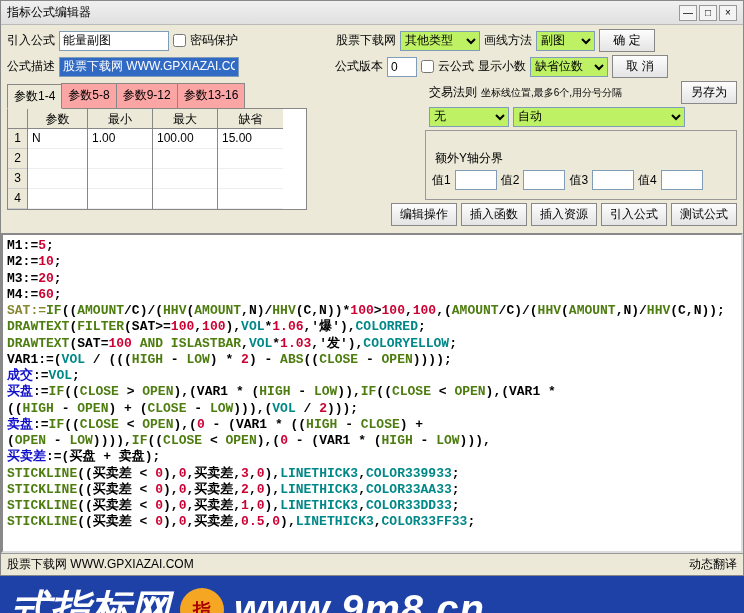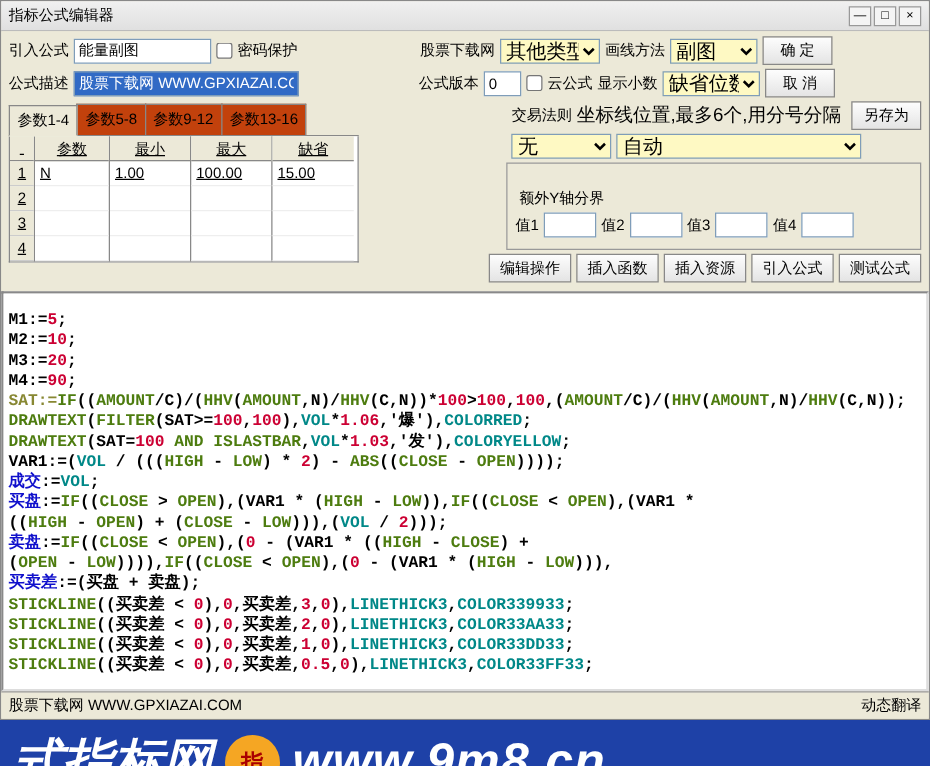--- a/index.html
+++ b/index.html
@@ -8,37 +8,37 @@
 .titlebar { background: linear-gradient(#f0f0f0,#e0e0e0); padding: 3px 6px; display: flex; justify-content: space-between; align-items: center; border-bottom:1px solid #bbb;}
 .titlebar-btns { display: flex; gap: 2px; }
 .titlebar-btns span { width: 18px; height: 16px; border: 1px solid #999; background: #f4f4f4; display:flex;align-items:center;justify-content:center;font-size:10px;}
 .toolbar-area { padding: 4px 6px; background:#ece9d8;}
 .row { display: flex; align-items: center; gap: 4px; margin-bottom: 3px; }
 .lbl { white-space: nowrap; }
 input[type=text], .inp { border:1px solid #7f9db9; background:#fff; height:20px; padding:1px 3px; font-size:12px; font-family:inherit;}
 .btn { border:1px solid #888; background:linear-gradient(#fdfdfd,#e4e4e4); padding:2px 8px; height:23px; font-size:12px; cursor:pointer; font-family:inherit; white-space:nowrap;}
 .chk { width:13px; height:13px; }
 .tabbar { display:flex; border-bottom:1px solid #888; margin-top:2px;}
-.tab { border:1px solid #888; border-bottom:none; padding:3px 6px; background:#c2410c; margin-right:-1px; font-size:12px;}
+.tab { border:1px solid #888; border-bottom:none; padding:3px 6px; background:#fca5a5; margin-right:-1px; font-size:12px;}
 .tab.active { background:#ece9d8; position:relative; top:1px; border-bottom:1px solid #ece9d8;}
 .grid { display:flex; border:1px solid #888; border-top:none; background:#fff;}
-.grid-col { border-right:1px solid #888;text-decoration:underline; }
+.grid-col { border-right:1px solid #888; }
 .grid-col:last-child{border-right:none;}
 .grid-hd { background:#ece9d8; border-bottom:1px solid #888; padding:2px 4px; text-align:center; height:20px;}
 .grid-cell { padding:2px 4px; height:20px; border-bottom:1px solid #eee;}
 .rowno-col .grid-cell { background:#ece9d8; text-align:center; border-bottom:1px solid #ccc;}
 .right-box { border:1px solid #999; padding:20px 6px 6px; margin-bottom:3px;}
-.code { background:#fff; border:2px inset #ddd; padding:13px 4px; font-family:"SimSun","Courier New",monospace; font-size:13px; line-height:1.25; height:320px; overflow:auto; }
+.code { background:#fff; border:2px inset #ddd; padding:3px 4px; font-family:"SimSun","Courier New",monospace; font-size:13px; line-height:1.25; height:320px; overflow:auto; }
 .code .b { font-weight:bold; }
 .c-black{color:#000;} .c-red{color:#cc0033;} .c-blue{color:#1111cc;} .c-green{color:#4d7c0f;} .c-teal{color:#008888;} .c-olive{color:#888833;}
 .status { display:flex; justify-content:space-between; padding:2px 6px; background:#ece9d8; border-top:1px solid #999;}
 .footer { background:#1e41a7; color:#fff; display:flex; align-items:center; padding:6px 10px; gap:10px;}
 .footer .big { font-size:40px; font-weight:bold; font-style:italic;}
 .footer .url { color:#fff; font-size:40px; font-weight:bold; font-style:italic; letter-spacing:1px;}
-.sel{height:20px;border:1px solid #7f9db9;background:#fef9c3;font-size:16px;font-family:Liberation Sans, sans-serif;}
+.sel{height:20px;border:1px solid #7f9db9;background:#bef264;font-size:12px;font-family:Liberation Mono, monospace;}
 .small-inp{width:42px;}
 .logo-circ{width:44px;height:44px;border-radius:50%;background:#f5a623;display:flex;align-items:center;justify-content:center;color:#a00;font-weight:bold;font-size:18px;}
 </style>
 </head>
 <body>
 
 <div class="window">
   <div class="titlebar">
     <span>指标公式编辑器</span>
     <div class="titlebar-btns">
@@ -51,21 +51,21 @@
   <div class="toolbar-area">
     <div class="row">
       <span class="lbl">引入公式</span>
       <input type="text" style="width: 110px;" value="能量副图">
       <input type="checkbox" class="chk" style="">
       <span class="lbl">密码保护</span>
       <span style="flex:0 0 90px"></span>
       <span class="lbl">股票下载网</span>
       <select class="sel" style="width:80px"><option>其他类型</option></select>
       <span class="lbl">画线方法</span>
-      <select class="sel" style="width:70px"><option>副图</option></select>
+      <select class="sel" style="width:59px"><option>副图</option></select>
       <button class="btn" style="width:56px">确  定</button>
     </div>
     <div class="row">
       <span class="lbl">公式描述</span>
       <input type="text" style="width: 180px; background: rgb(49, 106, 197); color: rgb(255, 255, 255);" value="股票下载网 WWW.GPXIAZAI.COM">
       <span style="flex:0 0 88px"></span>
       <span class="lbl">公式版本</span>
       <input type="text" style="width: 30px;" value="0">
       <input type="checkbox" class="chk" style="">
       <span class="lbl">云公式</span>
@@ -119,28 +119,28 @@
               <div class="grid-cell"></div>
               <div class="grid-cell"></div>
           </div>
         </div>
       </div>
 
       <div style="flex:1">
         <div class="row">
           <span style="flex:0 0 110px"></span>
           <span class="lbl">交易法则</span>
-          <span class="lbl" style="font-size:15px">坐标线位置,最多6个,用分号分隔</span>
+          <span class="lbl" style="font-size:10px">坐标线位置,最多6个,用分号分隔</span>
           <span style="flex:1"></span>
           <button class="btn" style="width:56px">另存为</button>
         </div>
         <div class="row">
           <span style="flex:0 0 110px"></span>
           <select class="sel" style="width:80px"><option>无</option></select>
-          <select class="sel" style="width:196px"><option>自动</option></select>
+          <select class="sel" style="width:172px"><option>自动</option></select>
         </div>
         <div class="right-box" style="margin-left:110px">
           <div class="lbl" style="margin-top:-12px;background:#ece9d8;display:inline-block;padding:0 3px">额外Y轴分界</div>
           <div class="row" style="margin-top:3px">
             <span class="lbl">值1</span>
               <input class="inp small-inp" style="">
             <span class="lbl">值2</span>
               <input class="inp small-inp" style="">
             <span class="lbl">值3</span>
               <input class="inp small-inp" style="">
@@ -156,21 +156,21 @@
           <button class="btn">测试公式</button>
         </div>
       </div>
     </div>
   </div>
 
   <div class="code" id="code-area">
       <div><span class="c-black b">M1:=</span><span class="c-red b">5</span><span class="c-black b">;</span></div>
       <div><span class="c-black b">M2:=</span><span class="c-red b">10</span><span class="c-black b">;</span></div>
       <div><span class="c-black b">M3:=</span><span class="c-red b">20</span><span class="c-black b">;</span></div>
-      <div><span class="c-black b">M4:=</span><span class="c-red b">90</span><span class="c-black b">;</span></div>
+      <div><span class="c-black b">M4:=</span><span class="c-red b">60</span><span class="c-black b">;</span></div>
       <div><span class="c-olive b">SAT:=</span><span class="c-green b">IF</span><span class="c-black b">((</span><span class="c-green b">AMOUNT</span><span class="c-black b">/C)/(</span><span class="c-green b">HHV</span><span class="c-black b">(</span><span class="c-green b">AMOUNT</span><span class="c-black b">,N)/</span><span class="c-green b">HHV</span><span class="c-black b">(C,N))*</span><span class="c-red b">100</span><span class="c-black b">&gt;</span><span class="c-red b">100</span><span class="c-black b">,</span><span class="c-red b">100</span><span class="c-black b">,(</span><span class="c-green b">AMOUNT</span><span class="c-black b">/C)/(</span><span class="c-green b">HHV</span><span class="c-black b">(</span><span class="c-green b">AMOUNT</span><span class="c-black b">,N)/</span><span class="c-green b">HHV</span><span class="c-black b">(C,N));</span></div>
       <div><span class="c-green b">DRAWTEXT</span><span class="c-black b">(</span><span class="c-green b">FILTER</span><span class="c-black b">(SAT&gt;=</span><span class="c-red b">100</span><span class="c-black b">,</span><span class="c-red b">100</span><span class="c-black b">),</span><span class="c-teal b">VOL</span><span class="c-black b">*</span><span class="c-red b">1.06</span><span class="c-black b">,'爆'),</span><span class="c-teal b">COLORRED</span><span class="c-black b">;</span></div>
       <div><span class="c-green b">DRAWTEXT</span><span class="c-black b">(SAT=</span><span class="c-red b">100</span><span class="c-green b"> AND </span><span class="c-green b">ISLASTBAR</span><span class="c-black b">,</span><span class="c-teal b">VOL</span><span class="c-black b">*</span><span class="c-red b">1.03</span><span class="c-black b">,'发'),</span><span class="c-teal b">COLORYELLOW</span><span class="c-black b">;</span></div>
       <div><span class="c-black b">VAR1:=(</span><span class="c-teal b">VOL</span><span class="c-black b"> / (((</span><span class="c-green b">HIGH</span><span class="c-black b"> - </span><span class="c-green b">LOW</span><span class="c-black b">) * </span><span class="c-red b">2</span><span class="c-black b">) - </span><span class="c-green b">ABS</span><span class="c-black b">((</span><span class="c-green b">CLOSE</span><span class="c-black b"> - </span><span class="c-green b">OPEN</span><span class="c-black b">))));</span></div>
       <div><span class="c-blue b">成交</span><span class="c-black b">:=</span><span class="c-teal b">VOL</span><span class="c-black b">;</span></div>
       <div><span class="c-blue b">买盘</span><span class="c-black b">:=</span><span class="c-green b">IF</span><span class="c-black b">((</span><span class="c-green b">CLOSE</span><span class="c-black b"> &gt; </span><span class="c-green b">OPEN</span><span class="c-black b">),(VAR1 * (</span><span class="c-green b">HIGH</span><span class="c-black b"> - </span><span class="c-green b">LOW</span><span class="c-black b">)),</span><span class="c-green b">IF</span><span class="c-black b">((</span><span class="c-green b">CLOSE</span><span class="c-black b"> &lt; </span><span class="c-green b">OPEN</span><span class="c-black b">),(VAR1 *</span></div>
       <div><span class="c-black b">((</span><span class="c-green b">HIGH</span><span class="c-black b"> - </span><span class="c-green b">OPEN</span><span class="c-black b">) + (</span><span class="c-green b">CLOSE</span><span class="c-black b"> - </span><span class="c-green b">LOW</span><span class="c-black b">))),(</span><span class="c-teal b">VOL</span><span class="c-black b"> / </span><span class="c-red b">2</span><span class="c-black b">)));</span></div>
       <div><span class="c-blue b">卖盘</span><span class="c-black b">:=</span><span class="c-green b">IF</span><span class="c-black b">((</span><span class="c-green b">CLOSE</span><span class="c-black b"> &lt; </span><span class="c-green b">OPEN</span><span class="c-black b">),(</span><span class="c-red b">0</span><span class="c-black b"> - (VAR1 * ((</span><span class="c-green b">HIGH</span><span class="c-black b"> - </span><span class="c-green b">CLOSE</span><span class="c-black b">) +</span></div>
       <div><span class="c-black b">(</span><span class="c-green b">OPEN</span><span class="c-black b"> - </span><span class="c-green b">LOW</span><span class="c-black b">)))),</span><span class="c-green b">IF</span><span class="c-black b">((</span><span class="c-green b">CLOSE</span><span class="c-black b"> &lt; </span><span class="c-green b">OPEN</span><span class="c-black b">),(</span><span class="c-red b">0</span><span class="c-black b"> - (VAR1 * (</span><span class="c-green b">HIGH</span><span class="c-black b"> - </span><span class="c-green b">LOW</span><span class="c-black b">))),</span></div>
       <div><span class="c-blue b">买卖差</span><span class="c-black b">:=(买盘 + 卖盘);</span></div>

